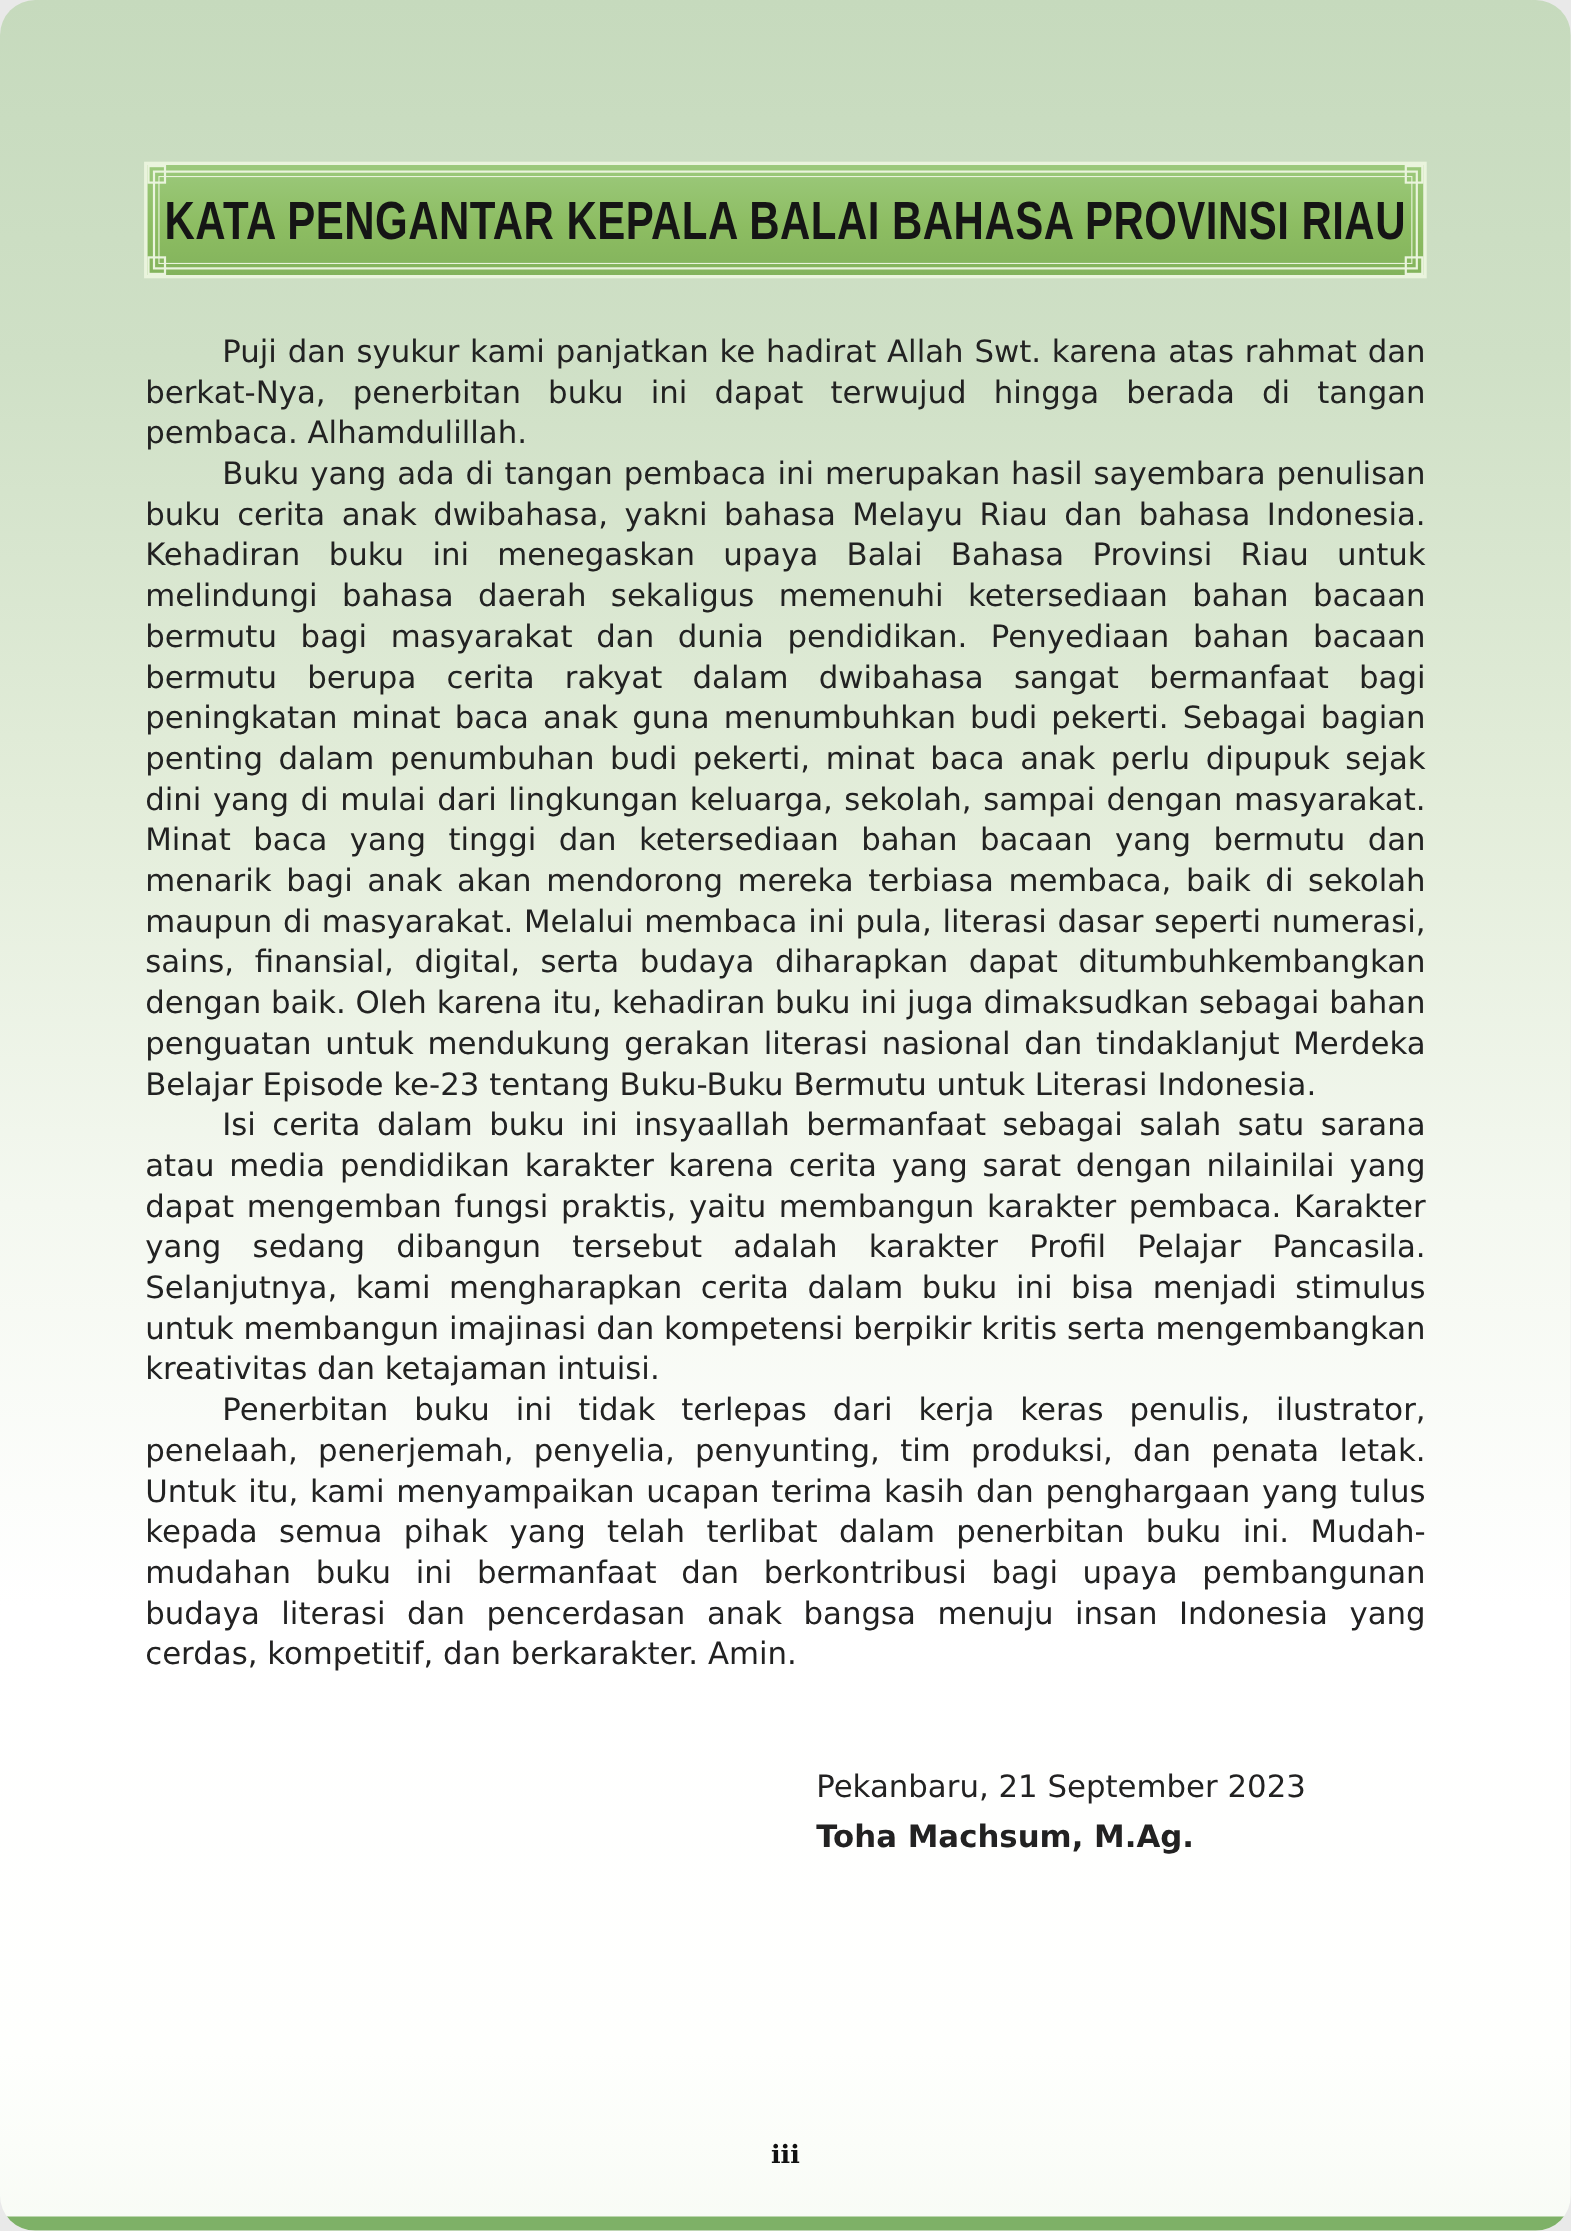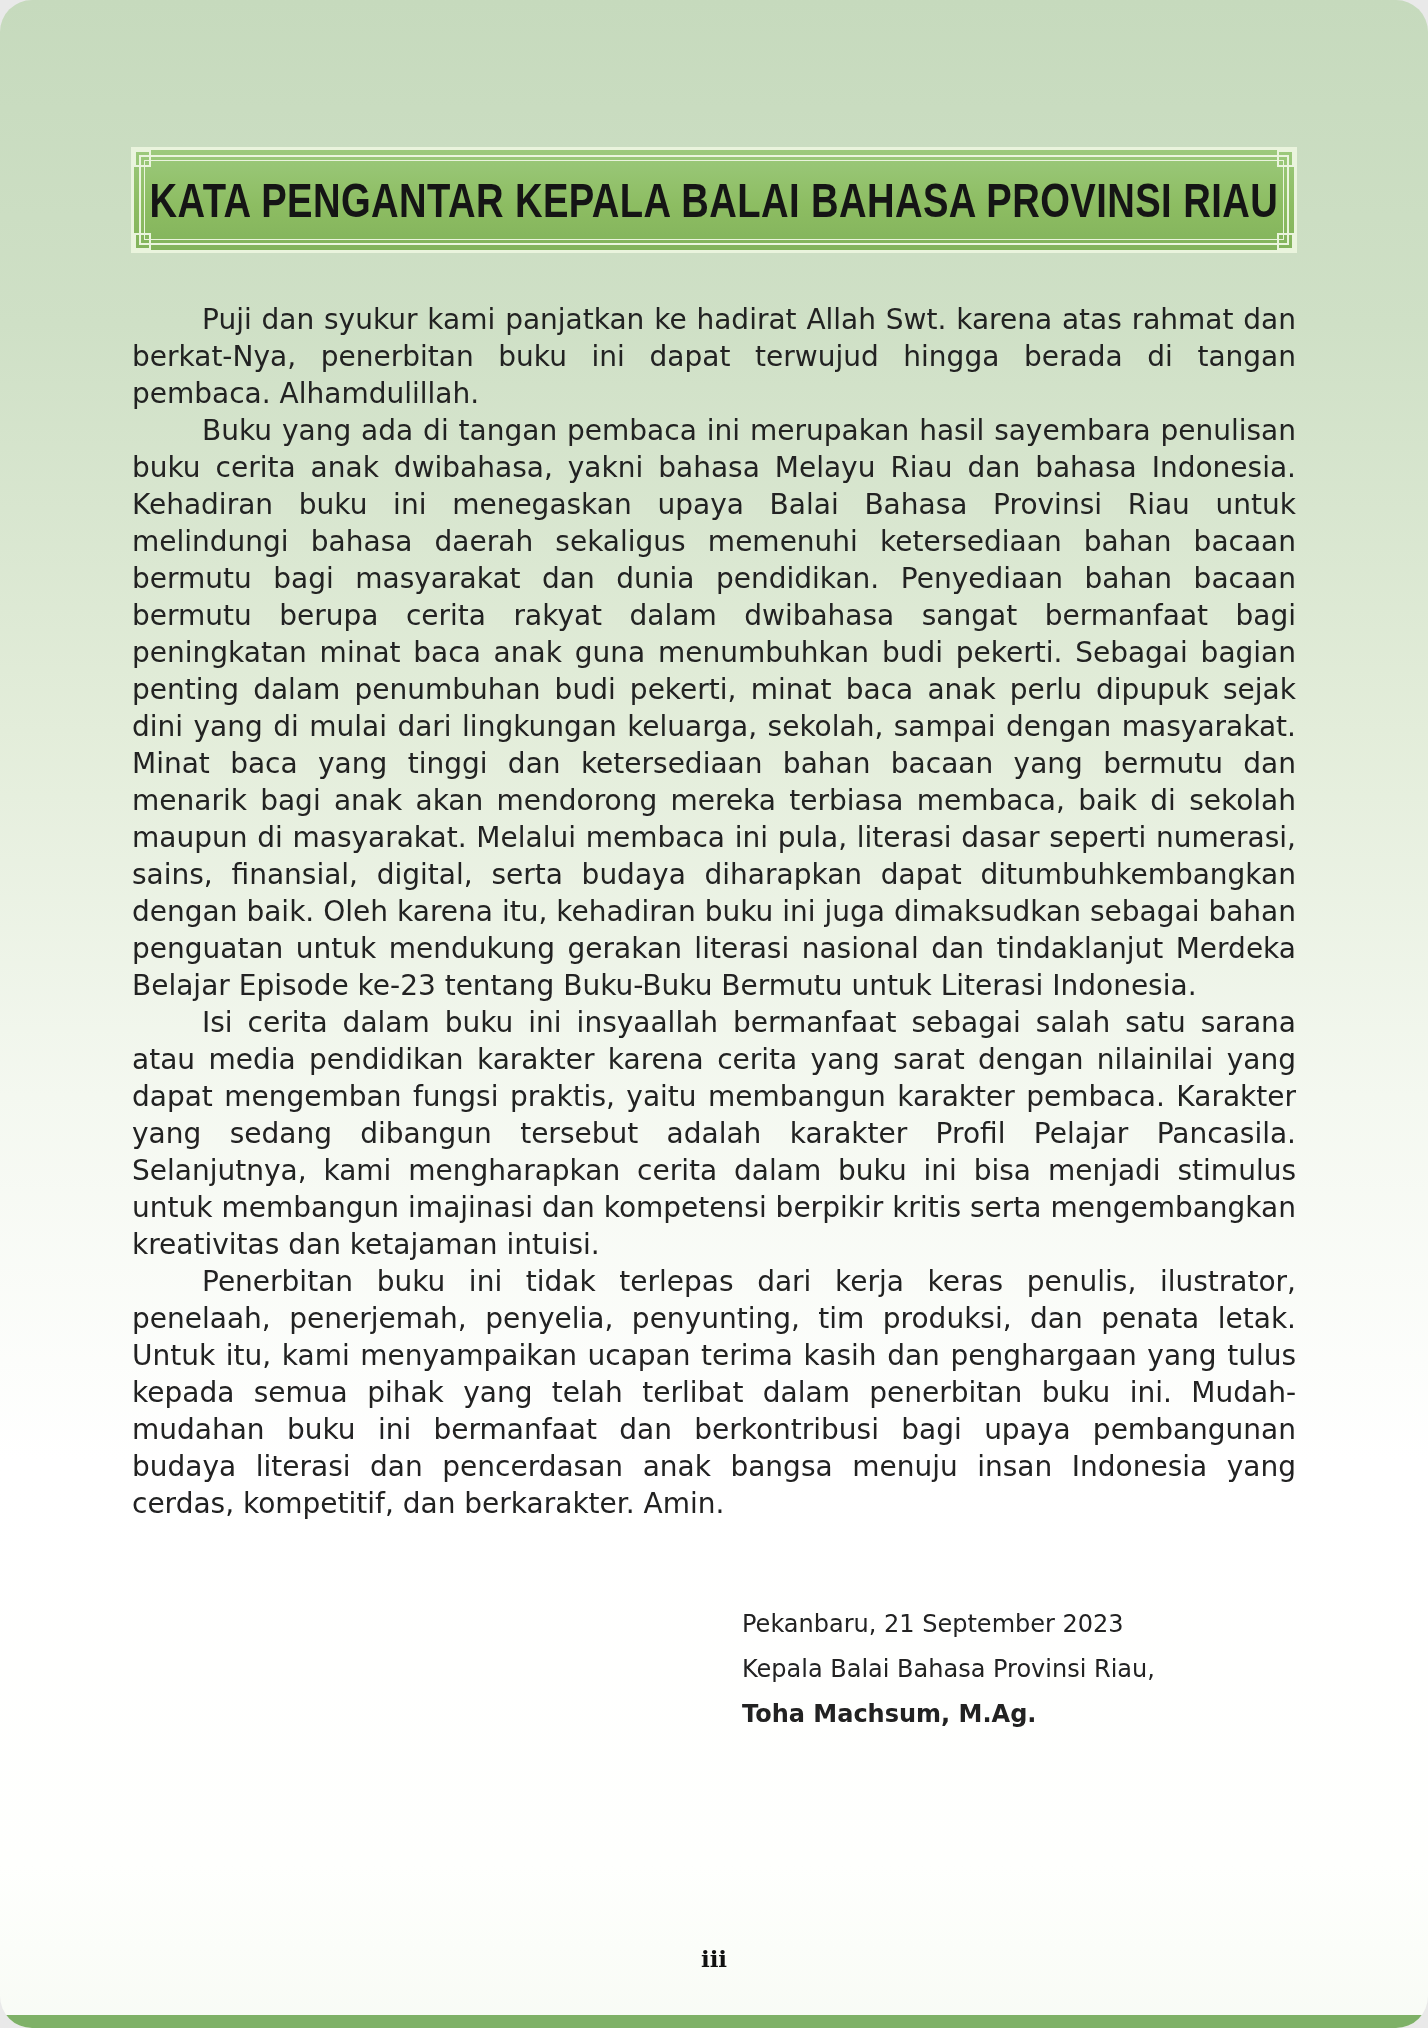--- a/index.html
+++ b/index.html
@@ -63,21 +63,21 @@
     margin:48px 132px 0 132px;
     font-size:28px;
     line-height:37px;
     text-align:justify;
   }
   .content p{margin:0;text-indent:70px;}
 
   
   .signature{
     margin:80px 0 0 742px;
-    font-size:24px;
+    font-size:28px;
     line-height:45px;
     text-align:left;
   }
   .signature .name{
     font-weight:bold;
   }
 
   
   .page-number{
     position:absolute;
@@ -111,21 +111,20 @@
 
   <div class="content">
     <p>Puji dan syukur kami panjatkan ke hadirat Allah Swt. karena atas rahmat dan berkat-Nya, penerbitan buku ini dapat terwujud hingga berada di tangan pembaca. Alhamdulillah.</p>
     <p>Buku yang ada di tangan pembaca ini merupakan hasil sayembara penulisan buku cerita anak dwibahasa, yakni bahasa Melayu Riau dan bahasa Indonesia. Kehadiran buku ini menegaskan upaya Balai Bahasa Provinsi Riau untuk melindungi bahasa daerah sekaligus memenuhi ketersediaan bahan bacaan bermutu bagi masyarakat dan dunia pendidikan. Penyediaan bahan bacaan bermutu berupa cerita rakyat dalam dwibahasa sangat bermanfaat bagi peningkatan minat baca anak guna menumbuhkan budi pekerti. Sebagai bagian penting dalam penumbuhan budi pekerti, minat baca anak perlu dipupuk sejak dini yang di mulai dari lingkungan keluarga, sekolah, sampai dengan masyarakat. Minat baca yang tinggi dan ketersediaan bahan bacaan yang bermutu dan menarik bagi anak akan mendorong mereka terbiasa membaca, baik di sekolah maupun di masyarakat. Melalui membaca ini pula, literasi dasar seperti numerasi, sains, finansial, digital, serta budaya diharapkan dapat ditumbuhkembangkan dengan baik. Oleh karena itu, kehadiran buku ini juga dimaksudkan sebagai bahan penguatan untuk mendukung gerakan literasi nasional dan tindaklanjut Merdeka Belajar Episode ke-23 tentang Buku-Buku Bermutu untuk Literasi Indonesia.</p>
     <p>Isi cerita dalam buku ini insyaallah bermanfaat sebagai salah satu sarana atau media pendidikan karakter karena cerita yang sarat dengan nilainilai yang dapat mengemban fungsi praktis, yaitu membangun karakter pembaca. Karakter yang sedang dibangun tersebut adalah karakter Profil Pelajar Pancasila. Selanjutnya, kami mengharapkan cerita dalam buku ini bisa menjadi stimulus untuk membangun imajinasi dan kompetensi berpikir kritis serta mengembangkan kreativitas dan ketajaman intuisi.</p>
     <p>Penerbitan buku ini tidak terlepas dari kerja keras penulis, ilustrator, penelaah, penerjemah, penyelia, penyunting, tim produksi, dan penata letak. Untuk itu, kami menyampaikan ucapan terima kasih dan penghargaan yang tulus kepada semua pihak yang telah terlibat dalam penerbitan buku ini. Mudah-mudahan buku ini bermanfaat dan berkontribusi bagi upaya pembangunan budaya literasi dan pencerdasan anak bangsa menuju insan Indonesia yang cerdas, kompetitif, dan berkarakter. Amin.</p>
   </div>
 
   <div class="signature">
     <div>Pekanbaru, 21 September 2023</div>
-    <div>Kepala Balai Bahasa Provinsi Riau,</div>
     <div class="name">Toha Machsum, M.Ag.</div>
   </div>
 
   <div class="page-number">iii</div>
 
   <div class="bottom-bar"></div>
 
 </div>
 
 </body></html>

